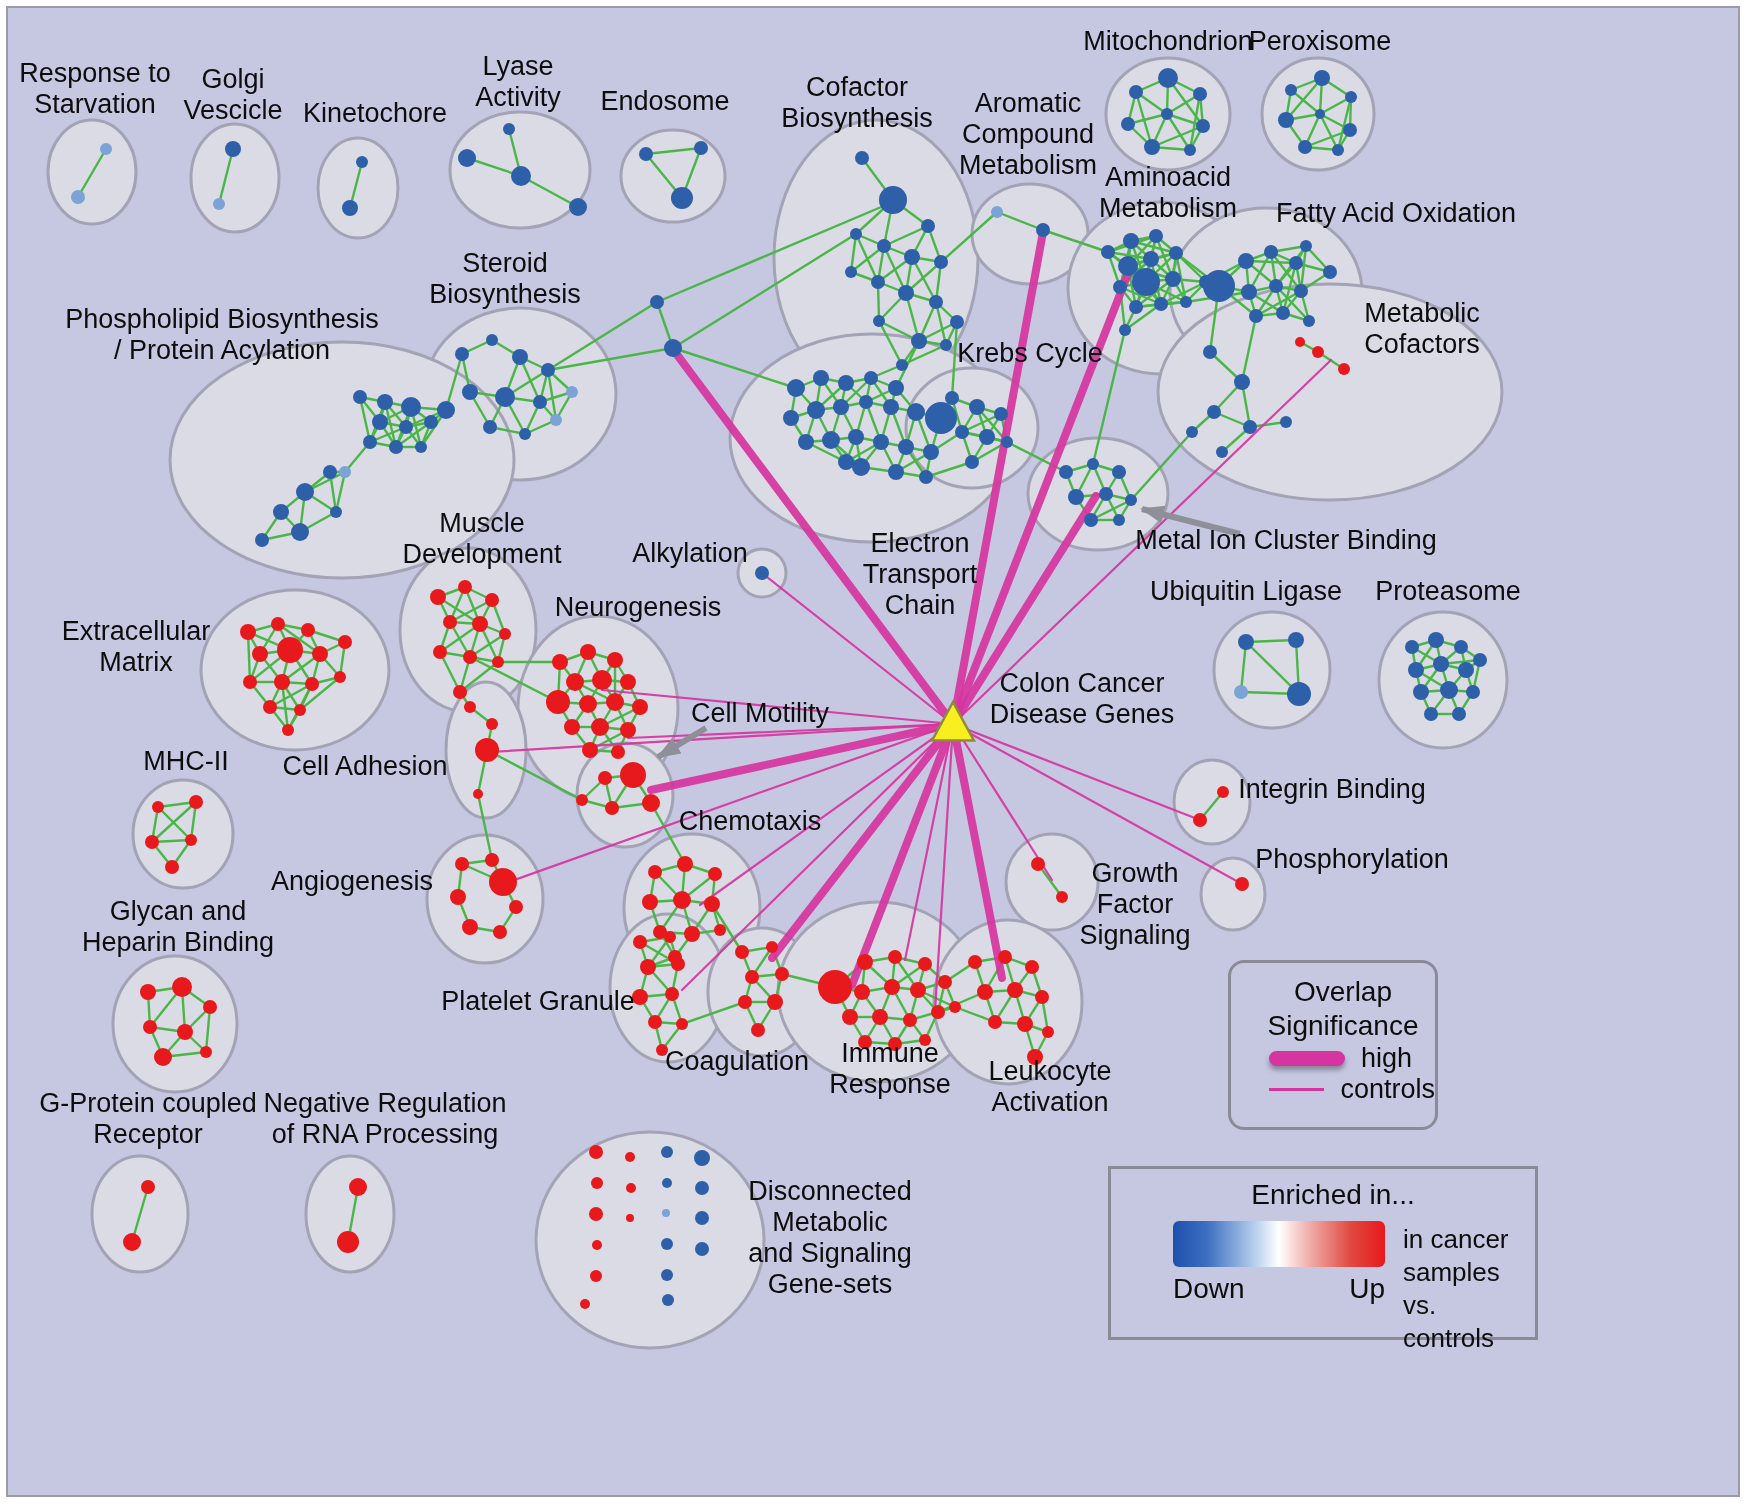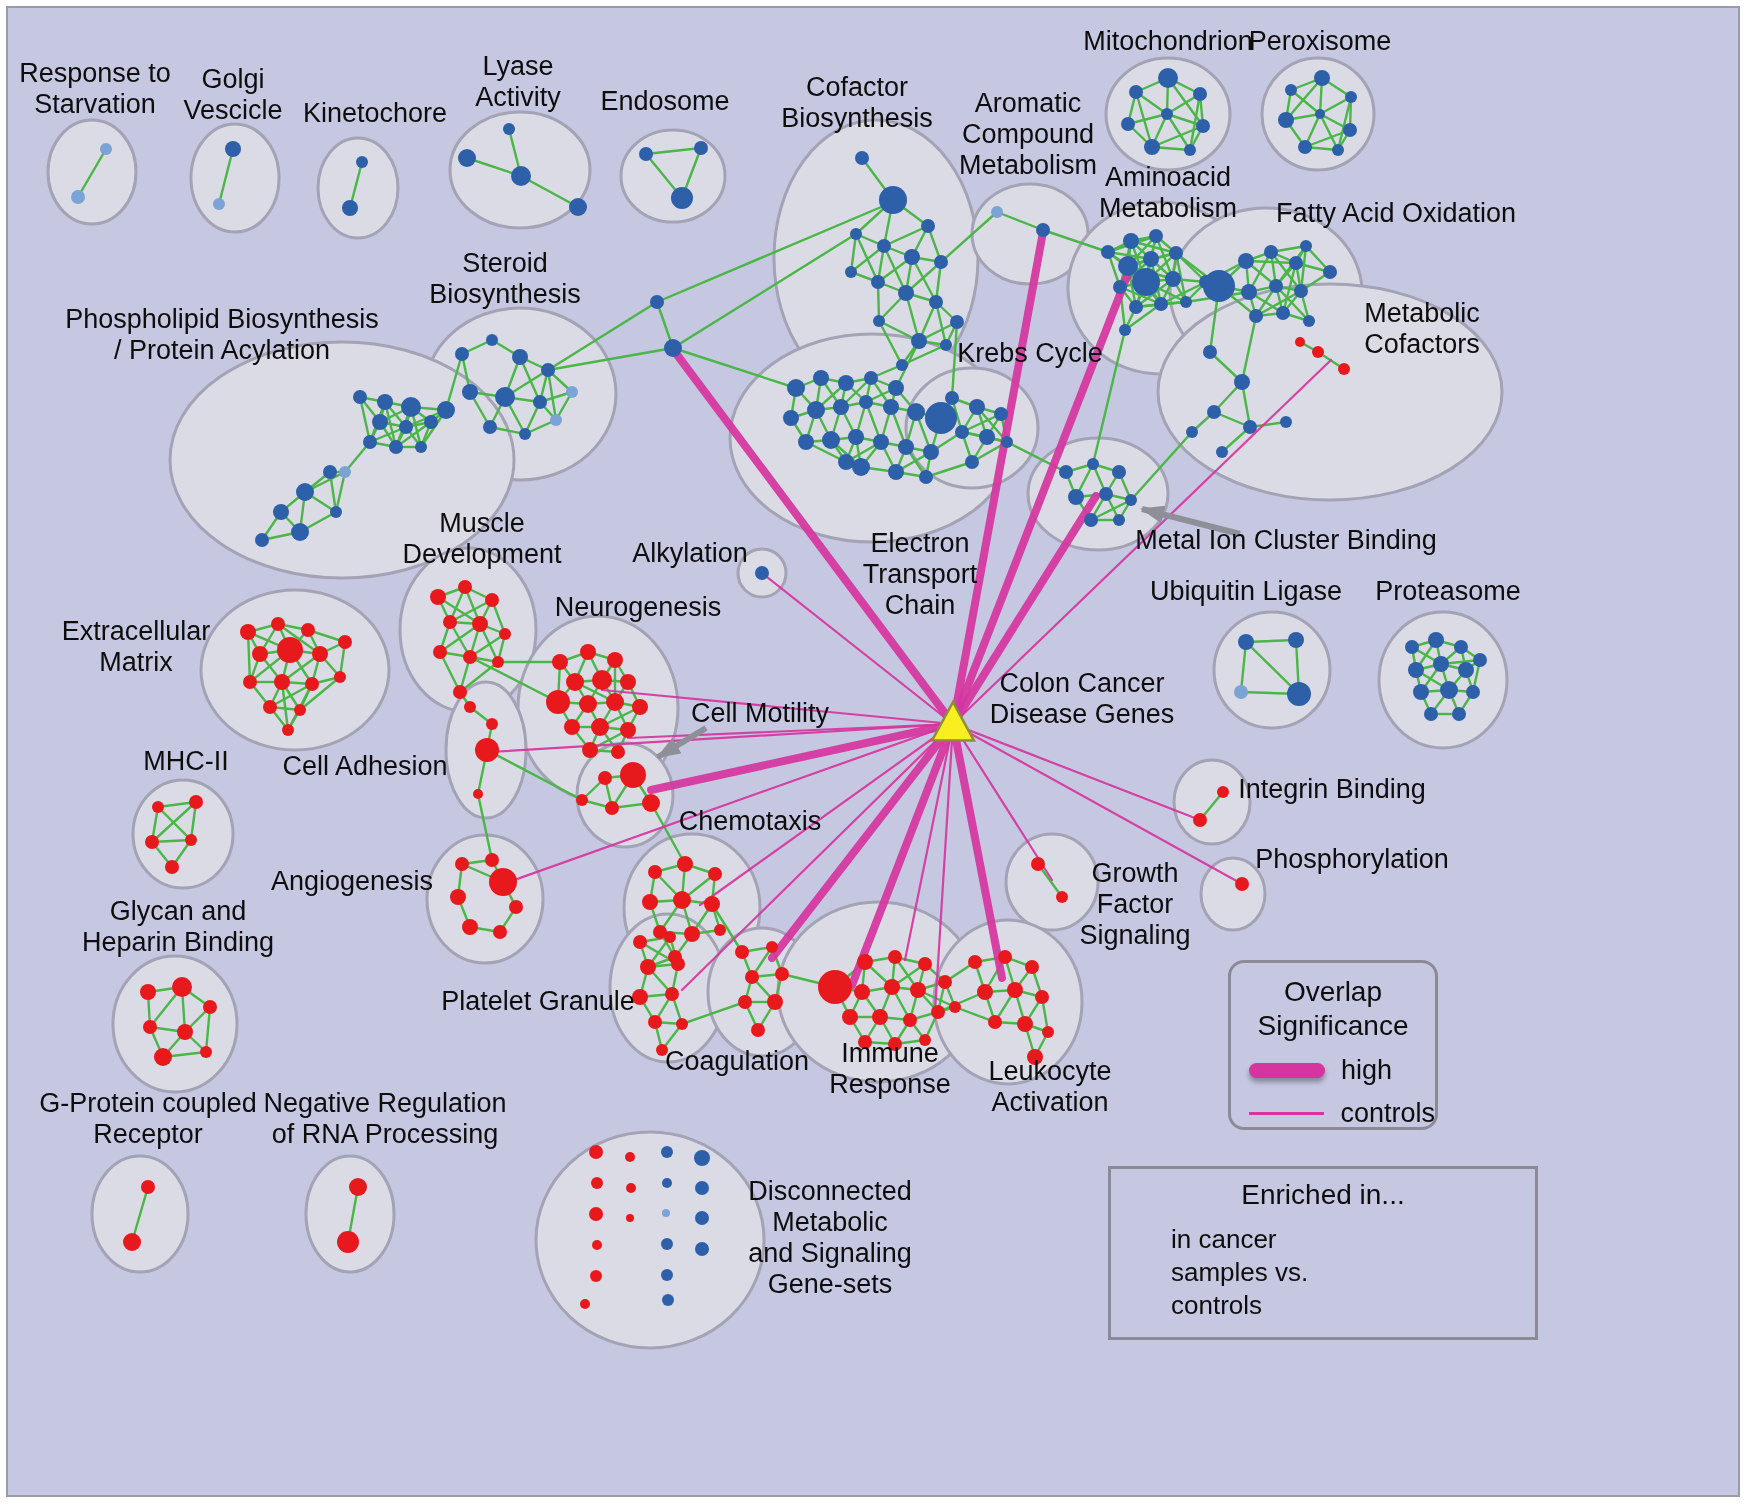--- a/index.html
+++ b/index.html
@@ -1,23 +1,23 @@
 <!DOCTYPE html>
 <html><head>
 <meta charset="utf-8">
 <style>
   html,body{margin:0;padding:0;background:#ffffff;}
   .stage{position:relative;width:1750px;height:1507px;background:#ffffff;font-family:"Liberation Sans",sans-serif;overflow:hidden;}
   .canvas{position:absolute;left:6px;top:6px;width:1734px;height:1491px;background:#c6c7e1;border:2px solid #9a9aa8;box-sizing:border-box;}
   svg#map{position:absolute;left:0;top:0;width:1750px;height:1507px;}
   svg text{font-family:"Liberation Sans",sans-serif;font-size:27px;fill:#0d0d0d;}
-  .legend-box{position:absolute;background:#c6c7e1;border:3px solid #8b8b98;box-sizing:border-box;color:#0d0d0d;}
+  .legend-box{position:absolute;background:#c6c7e1;border:3px solid #8b8b98;box-sizing:border-box;color:#0d0d0d;padding-left:20px;}
   .legend-overlap{left:1228px;top:960px;width:210px;height:170px;border-radius:16px;}
   .legend-overlap .legend-title{text-align:center;font-size:28px;line-height:34px;padding-top:12px;}
-  .legend-row{display:flex;align-items:center;gap:16px;padding-left:18px;margin-top:12px;font-size:27px;}
+  .legend-row{display:flex;align-items:center;gap:16px;padding-left:18px;margin-top:0;font-size:27px;}
   .swatch-high{display:inline-block;width:76px;height:15px;border-radius:8px;background:#d6359f;box-shadow:0 4px 5px rgba(70,70,80,.5);}
   .swatch-moderate{display:inline-block;width:76px;height:3px;background:#d6359f;}
   .legend-enrich{left:1108px;top:1166px;width:430px;height:174px;border-radius:0;}
   .legend-enrich .legend-title{text-align:center;font-size:28px;padding-top:10px;}
   .enrich-body{display:flex;align-items:flex-start;padding:10px 14px 0 42px;}
   .gradient-col{width:212px;}
   .gradient-bar{width:212px;height:46px;border-radius:6px;background:linear-gradient(90deg,#1f4fae 0%,#3c6fc0 16%,#a8c4e8 36%,#ffffff 50%,#f0b0ac 64%,#e04840 84%,#e8191c 100%);}
   .gradient-labels{display:flex;justify-content:space-between;font-size:28px;margin-top:6px;}
   .enrich-note{width:156px;margin-left:18px;font-size:26px;line-height:33px;text-align:left;margin-top:2px;}
 </style>
@@ -1104,16 +1104,23 @@
     </div>
     <div class="legend-row">
       <span class="swatch-moderate"></span>
       <span>controls</span>
     </div>
   </div>
 
   <div class="legend-box legend-enrich">
     <div class="legend-title">Enriched in...</div>
     <div class="enrich-body">
+      <div class="gradient-col">
+        <div class="gradient-bar"></div>
+        <div class="gradient-labels">
+          <span>Down</span>
+          <span>Up</span>
+        </div>
+      </div>
       <div class="enrich-note">in cancer samples vs. controls</div>
     </div>
   </div>
 </div>
 
 </body></html>

